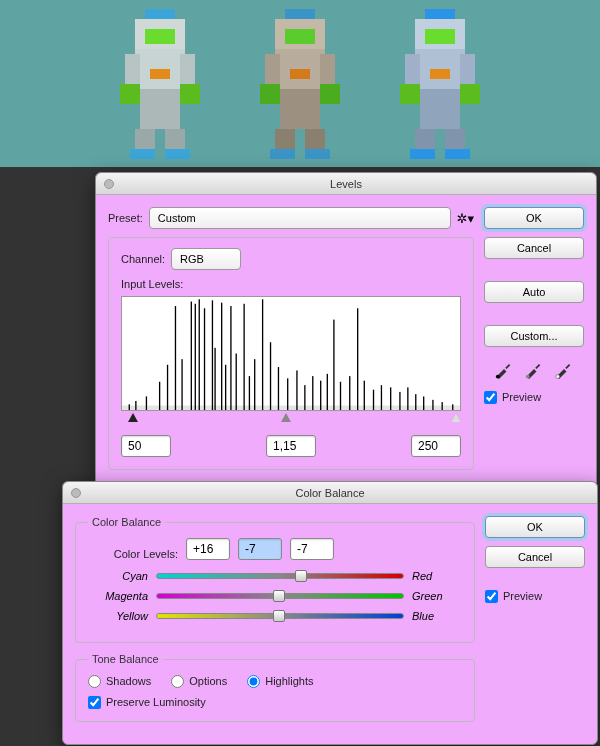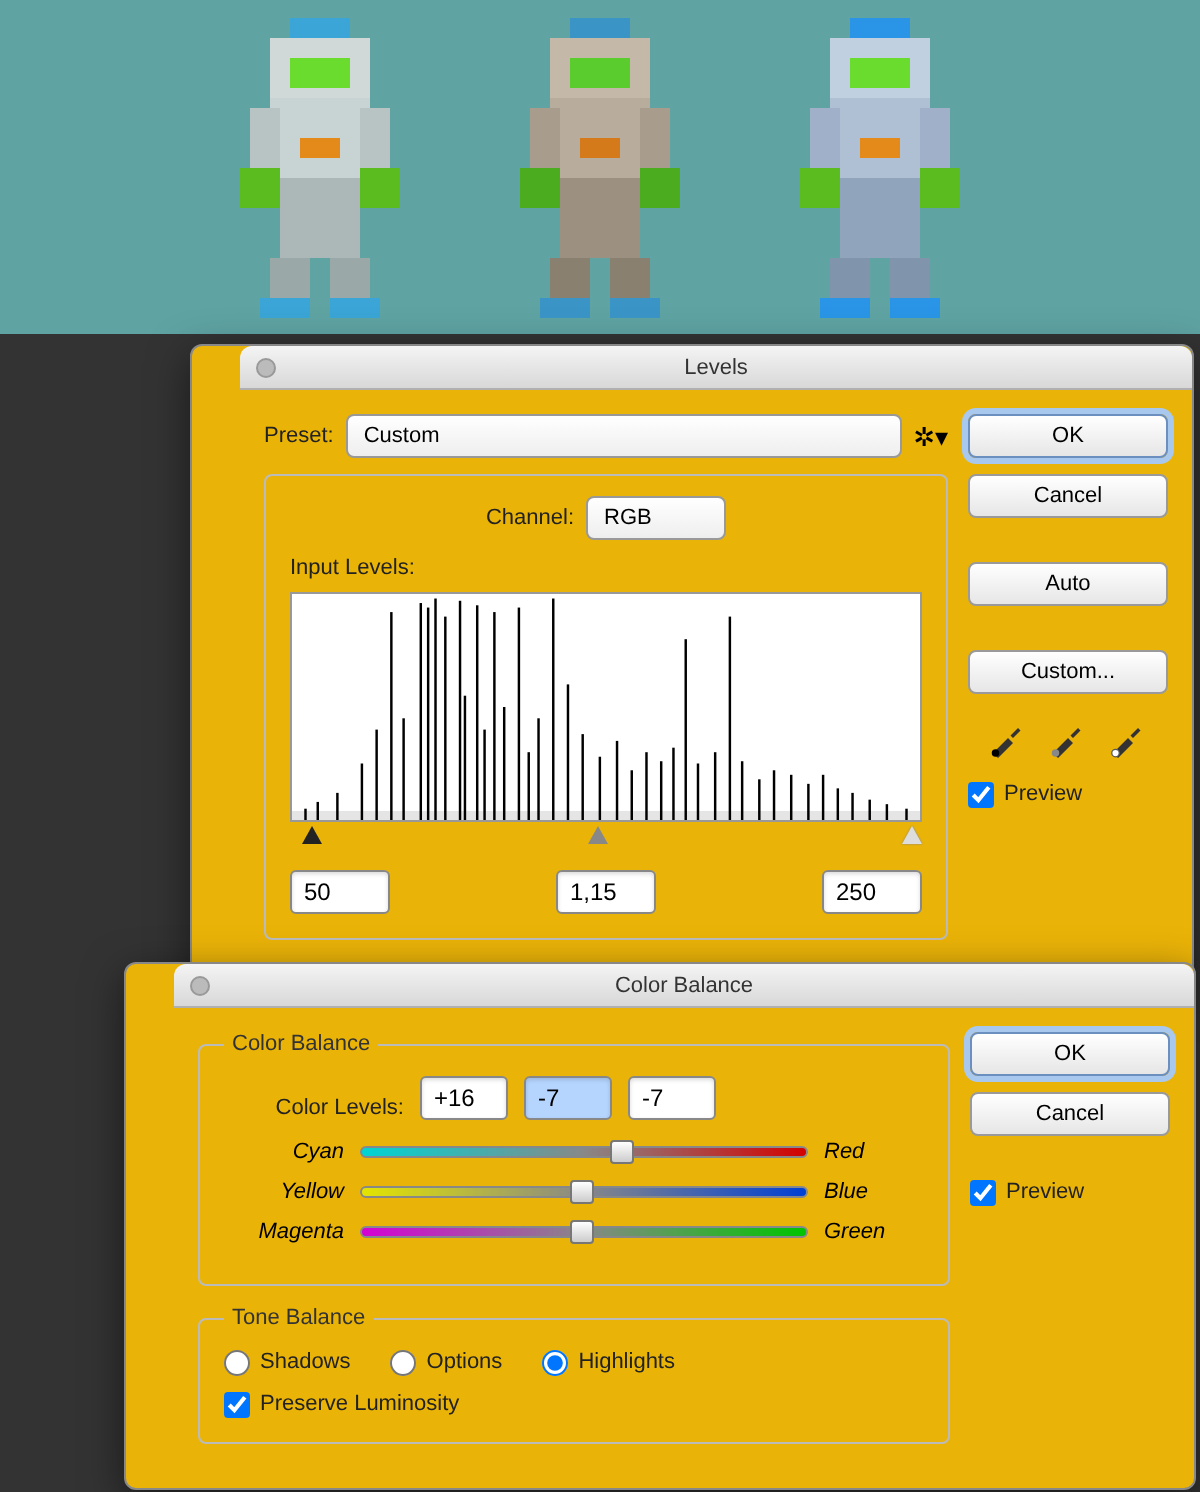--- a/index.html
+++ b/index.html
@@ -1,21 +1,21 @@
 <!DOCTYPE html>
 <html><head>
 <meta charset="utf-8">
 <style>
   * { box-sizing: border-box; margin: 0; padding: 0; font-family: "Lucida Grande", Arial, sans-serif; font-size: 11px; }
   body { width: 600px; height: 746px; background: #333; overflow: hidden; }
   .sprite-area { height: 167px; background: #5fa3a3; display: flex; justify-content: center; align-items: center; gap: 30px; }
   .sprite { width: 110px; height: 150px; position: relative; }
   .sprite svg { width: 100%; height: 100%; image-rendering: pixelated; }
 
-  .dialog { position: absolute; background: #eab308; border: 1px solid #888; border-radius: 6px; box-shadow: 0 6px 20px rgba(0,0,0,0.5); padding-left: 24px; }
+  .dialog { position: absolute; background: #f0abfc; border: 1px solid #888; border-radius: 6px; box-shadow: 0 6px 20px rgba(0,0,0,0.5); }
   .titlebar { height: 22px; background: linear-gradient(#f4f4f4, #d8d8d8); border-bottom: 1px solid #b0b0b0; border-radius: 6px 6px 0 0; display: flex; align-items: center; justify-content: center; font-size: 12px; color: #333; position: relative; }
   .tl-dot { position: absolute; left: 8px; top: 6px; width: 10px; height: 10px; border-radius: 50%; background: #bbb; border: 1px solid #999; }
   .dialog-body { padding: 12px; display: flex; gap: 10px; }
   .main-col { flex: 1; }
   .side-col { width: 100px; display: flex; flex-direction: column; gap: 8px; }
 
   .btn { height: 22px; background: linear-gradient(#fff,#e6e6e6); border: 1px solid #9a9a9a; border-radius: 4px; display: flex; align-items: center; justify-content: center; cursor: pointer; font-size: 11px; }
   .btn.default { box-shadow: 0 0 0 3px #a9c8ee; border-color: #6b8fbf; }
   .field-row { display: flex; align-items: center; gap: 6px; margin-bottom: 8px; }
   label { color: #222; }
@@ -129,21 +129,21 @@
       <div class="field-row">
         <label>Preset:</label>
         <span class="select-wrap" style="flex:1">
           <select style="width:100%">
             <option>Custom</option>
           </select>
         </span>
         <span class="gear">✲▾</span>
       </div>
       <fieldset>
-        <div class="field-row" style="justify-content:center">
+        <div class="field-row" style="">
           <label>Channel:</label>
           <span class="select-wrap">
             <select style="width:70px">
               <option>RGB</option>
             </select>
           </span>
         </div>
         <label>Input Levels:</label>
         <div class="histogram">
           <svg viewBox="0 0 256 100" preserveAspectRatio="none" style="width:100%;height:100%">
@@ -253,32 +253,32 @@
           <input class="num-input" style="width: 44px;" value="-7">
         </div>
         <div class="gradient-row">
           <span class="lbl-l">Cyan</span>
           <div class="grad-track grad-cyan-red">
             <div class="grad-thumb" style="left:56%"></div>
           </div>
           <span class="lbl-r">Red</span>
         </div>
         <div class="gradient-row">
+          <span class="lbl-l">Magenta</span>
+          <div class="grad-track grad-mag-green">
+            <div class="grad-thumb" style="left:47%"></div>
+          </div>
+          <span class="lbl-r">Green</span>
+        </div>
+        <div class="gradient-row">
           <span class="lbl-l">Yellow</span>
           <div class="grad-track grad-yel-blue">
             <div class="grad-thumb" style="left:47%"></div>
           </div>
           <span class="lbl-r">Blue</span>
-        </div>
-        <div class="gradient-row">
-          <span class="lbl-l">Magenta</span>
-          <div class="grad-track grad-mag-green">
-            <div class="grad-thumb" style="left:47%"></div>
-          </div>
-          <span class="lbl-r">Green</span>
         </div>
       </fieldset>
       <fieldset>
         <legend>Tone Balance</legend>
         <div class="radio-row">
           <label class="chk-row">
               <input type="radio" name="tone" style="">
               <span>Shadows</span>
             </label>
           <label class="chk-row">

